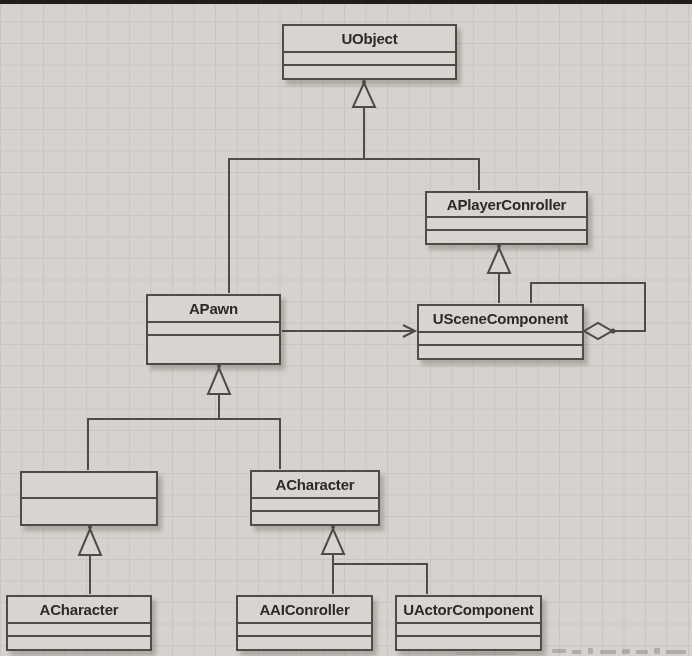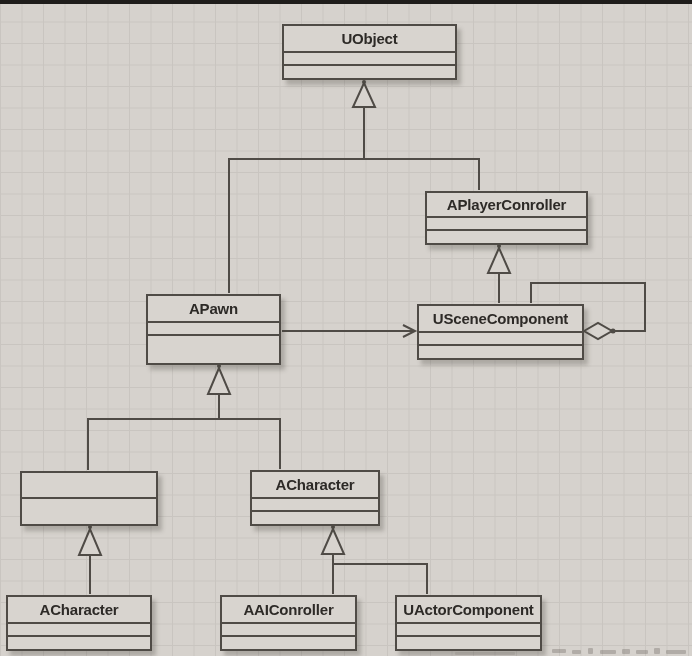--- a/index.html
+++ b/index.html
@@ -129,21 +129,21 @@
     <div class="uml-comp"></div>
     <div class="uml-comp"></div>
   </div>
 
   <div class="uml-class" style="left:6px;top:595px;width:146px;height:56px">
     <div class="uml-title">ACharacter</div>
     <div class="uml-comp"></div>
     <div class="uml-comp"></div>
   </div>
 
-  <div class="uml-class" style="left:220px;top:595px;width:137px;height:56px">
+  <div class="uml-class" style="left:236px;top:595px;width:137px;height:56px">
     <div class="uml-title">AAIConroller</div>
     <div class="uml-comp"></div>
     <div class="uml-comp"></div>
   </div>
 
   <div class="uml-class" style="left:395px;top:595px;width:147px;height:56px">
     <div class="uml-title">UActorComponent</div>
     <div class="uml-comp"></div>
     <div class="uml-comp"></div>
   </div>

